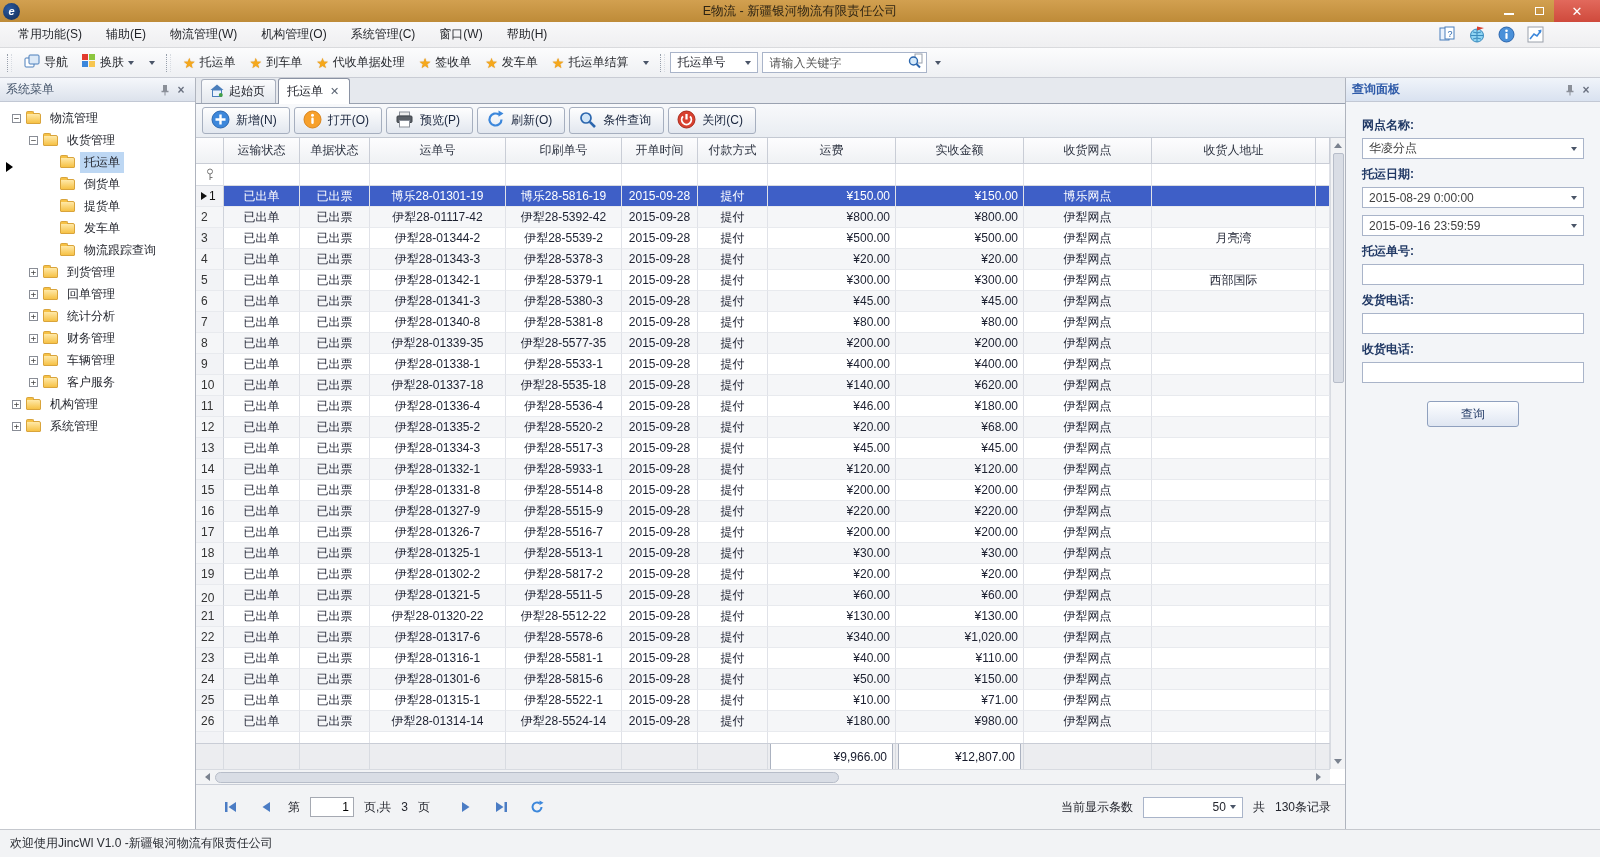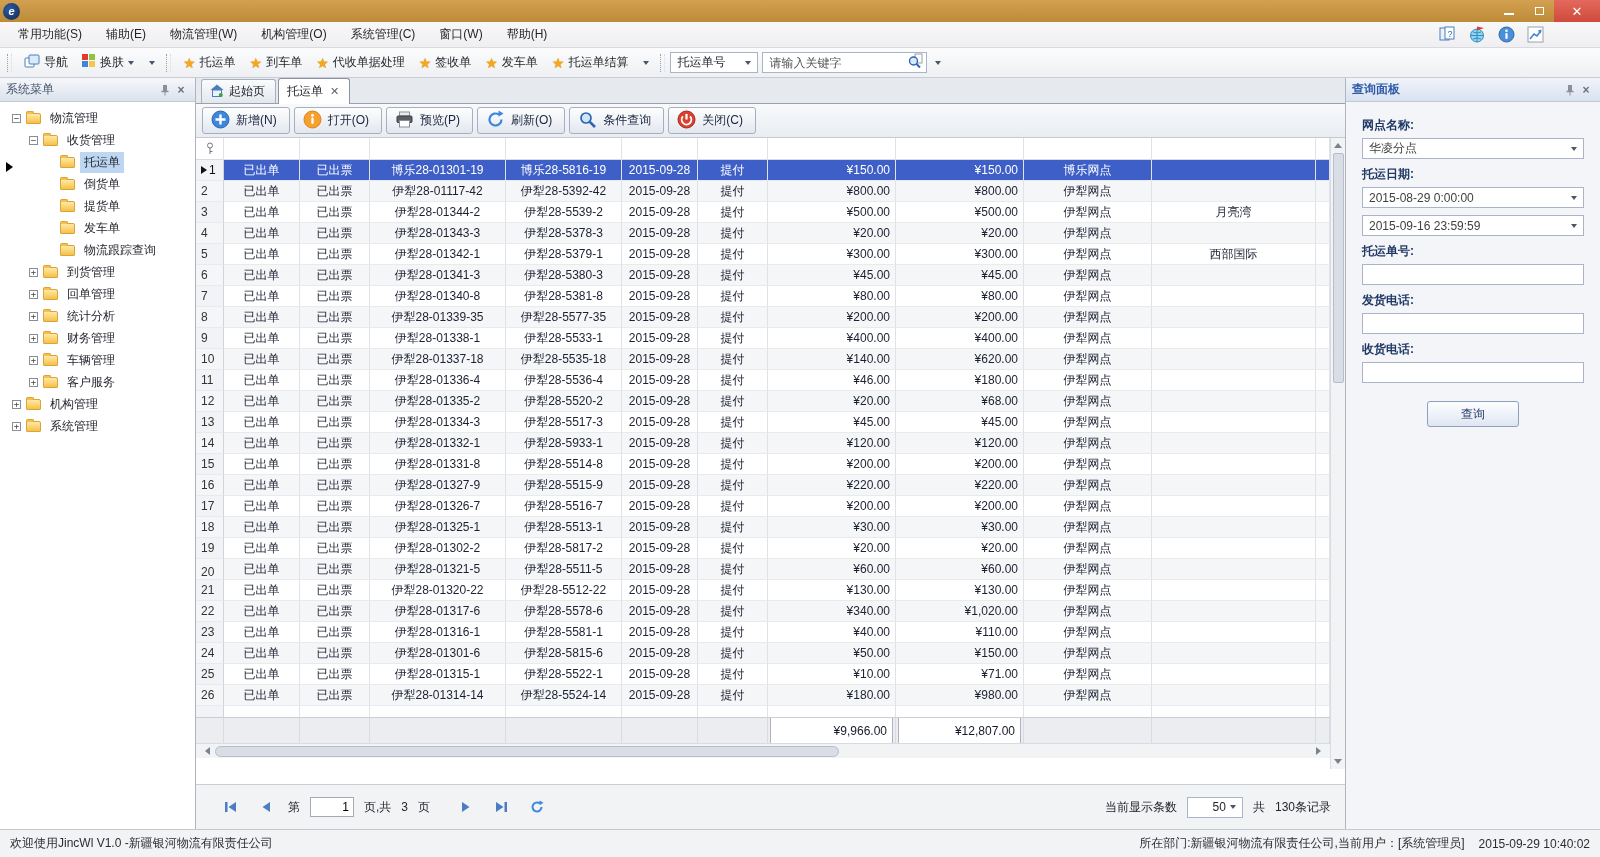--- a/index.html
+++ b/index.html
@@ -91,21 +91,21 @@
   .sc-right { border-top:4px solid transparent!important; border-bottom:4px solid transparent; border-left:5px solid #7A828F; margin:0 5px; }
   .v-thumb { width:11px; height:230px; background:#D9DDE5; border:1px solid #B7BDC9; border-radius:2px; }
   .hscroll { height:15px; background:#F2F3F5; border-top:1px solid #D8DBE1; display:flex; align-items:center; flex:0 0 auto; }
   .h-thumb { width:55%; height:11px; background:#D9DDE5; border:1px solid #B7BDC9; border-radius:6px; }
 
   
   .pager { height:45px; background:#F2F3F5; border-top:1px solid #C9CDD6; display:flex; align-items:center; padding:0 14px 0 22px; gap:10px; flex:0 0 auto; }
   .pg-ico { display:flex; align-items:center; padding:0 6px; }
   .pg-input { width:44px; height:20px; border:1px solid #A5A9B2; text-align:right; padding-right:4px; font-family:inherit; font-size:12px; }
   .pg-right { margin-left:auto; display:flex; align-items:center; gap:10px; }
-  .pg-count { width:56px; }
+  .pg-count { width:100px; }
 
   
   .qpanel { width:254px; background:#F3F5F8; display:flex; flex-direction:column; }
   .qpanel .panel-head { background:linear-gradient(#F0F4FA,#D9E2F0); }
   .qpanel .ph-title { color:#2E5AA8; font-weight:bold; }
   .qbody { padding:10px 16px; display:flex; flex-direction:column; }
   .qlabel { color:#203864; font-weight:bold; margin:5px 0 4px; }
   .qselect { height:21px; margin-bottom:2px; }
   .qselect .val { color:#404040; }
   .qinput { height:21px; border:1px solid #A9B4C9; background:#fff; margin-bottom:2px; padding:0 5px; font-family:inherit; font-size:12px; }
@@ -113,20 +113,21 @@
 
   
   .statusbar { height:28px; background:#F2F3F5; border-top:1px solid #C5C8CE; display:flex; align-items:center; padding:0 10px; color:#2a2d33; flex:0 0 auto; }
   .sb-right { margin-left:auto; display:flex; align-items:center; gap:14px; }
 </style>
 </head>
 <body>
 
 <div class="titlebar">
   <div class="logo">e</div>
+  <div class="title-text">E物流 - 新疆银河物流有限责任公司</div>
   <div class="win-controls">
     <div class="win-btn min"></div>
     <div class="win-btn max">
         <span class="box"></span>
       </div>
     <div class="win-btn close">✕</div>
   </div>
 </div>
 
 <div class="menubar">
@@ -393,20 +394,34 @@
               <circle cx="9.5" cy="9.5" r="8.5" fill="#D8402F" stroke="#A92A1C"></circle>
               <path d="M9.5 4v5.5" stroke="#fff" stroke-width="2.2"></path>
               <path d="M6 6.4a4.8 4.8 0 1 0 7 0" fill="none" stroke="#fff" stroke-width="1.9"></path>
             </svg></span>
           <span>关闭(C)</span>
         </div>
       </div>
 
     <div class="grid">
       <div class="grid-inner">
+        <div class="grow ghead">
+            <div class="gcell " style="flex: 0 0 28px;"></div>
+            <div class="gcell " style="flex: 0 0 76px;">运输状态</div>
+            <div class="gcell " style="flex: 0 0 70px;">单据状态</div>
+            <div class="gcell " style="flex: 0 0 136px;">运单号</div>
+            <div class="gcell " style="flex: 0 0 116px;">印刷单号</div>
+            <div class="gcell " style="flex: 0 0 76px;">开单时间</div>
+            <div class="gcell " style="flex: 0 0 70px;">付款方式</div>
+            <div class="gcell " style="flex: 0 0 128px;">运费</div>
+            <div class="gcell " style="flex: 0 0 128px;">实收金额</div>
+            <div class="gcell " style="flex: 0 0 128px;">收货网点</div>
+            <div class="gcell " style="flex: 0 0 164px;">收货人地址</div>
+            <div class="gcell " style="flex: 1 1 0%;"></div>
+          </div>
         <div class="grow gfilter">
             <div class="gcell " style="flex: 0 0 28px;">
               <svg width="10" height="13">
                 <circle cx="5" cy="3.5" r="2.5" fill="none" stroke="#777"></circle>
                 <line x1="5" y1="6" x2="5" y2="12" stroke="#777"></line>
                 <line x1="5" y1="9.5" x2="7.5" y2="9.5" stroke="#777"></line>
               </svg>
             </div>
             <div class="gcell " style="flex: 0 0 76px;"></div>
             <div class="gcell " style="flex: 0 0 70px;"></div>
@@ -964,17 +979,13 @@
       <input class="qinput" style="">
       <div class="qlabel">收货电话:</div>
       <input class="qinput" style="">
       <div class="qbtn">查询</div>
     </div>
   </div>
 </div>
 
 <div class="statusbar">
   <span>欢迎使用JincWl V1.0 -新疆银河物流有限责任公司</span>
-  <div class="sb-right">
-    <span>所在部门:新疆银河物流有限责任公司,当前用户：[系统管理员]</span>
-    <span>2015-09-29 10:40:02</span>
-  </div>
 </div>
 
 </body></html>

